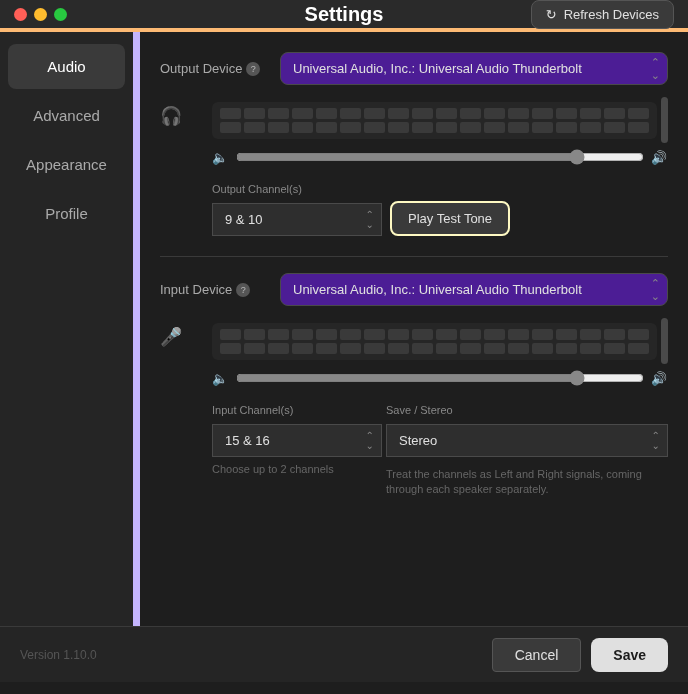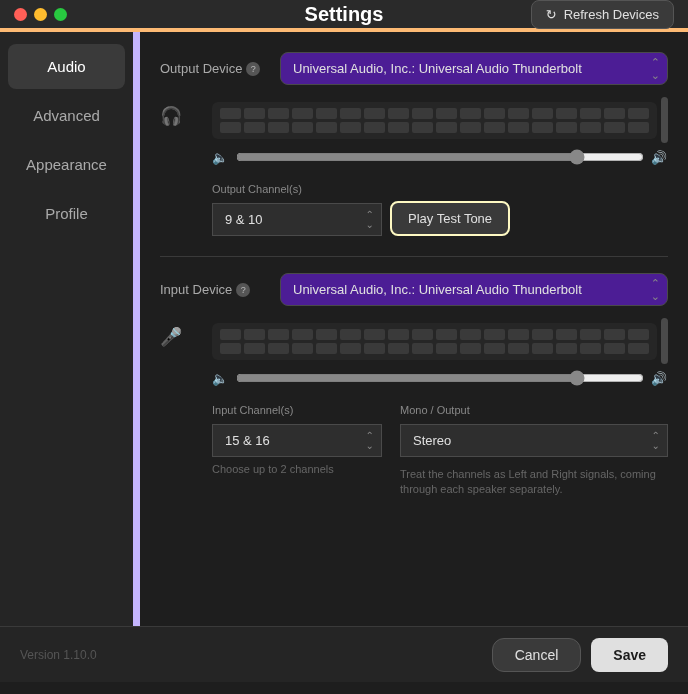--- a/index.html
+++ b/index.html
@@ -176,21 +176,21 @@
     input[type="range"] {
       width: 100%;
       cursor: pointer;
       accent-color: #888;
     }
 
     
     .channel-select-row {
       display: flex;
       align-items: flex-start;
-      gap: 18px;
+      gap: 4px;
       margin-top: 6px;
     }
     .channel-group {
       display: flex;
       flex-direction: column;
       gap: 6px;
       flex: 1;
     }
     .channel-label {
       font-size: 11px;
@@ -250,21 +250,21 @@
       color: #555;
     }
     .footer-btns {
       display: flex;
       gap: 10px;
     }
     .btn-cancel {
       background: #3a3a3a;
       border: 1px solid #555;
       color: #e0e0e0;
-      border-radius: 12px;
+      border-radius: 4px;
       padding: 8px 22px;
       font-size: 14px;
       cursor: pointer;
     }
     .btn-save {
       background: #e0e0e0;
       border: none;
       color: #1a1a1a;
       border-radius: 8px;
       padding: 8px 22px;
@@ -511,21 +511,21 @@
           <span class="channel-label">Input Channel(s)</span>
           <div class="select-wrap" style="position:relative;">
             <select class="select-box-small">
               <option>15 &amp; 16</option>
             </select>
             <span style="position:absolute;right:8px;top:50%;transform:translateY(-50%);pointer-events:none;color:#888;font-size:10px;line-height:1;">⌃<br>⌄</span>
           </div>
           <span class="channel-hint">Choose up to 2 channels</span>
         </div>
         <div class="channel-group" style="flex:1;">
-          <span class="channel-label">Mono / Output</span>
+          <span class="channel-label">Save / Stereo</span>
           <div class="select-wrap" style="position:relative;">
             <select class="select-box-small">
               <option>Stereo</option>
             </select>
             <span style="position:absolute;right:8px;top:50%;transform:translateY(-50%);pointer-events:none;color:#888;font-size:10px;line-height:1;">⌃<br>⌄</span>
           </div>
           <span class="channel-hint" style="margin-top:4px; line-height:1.4;">Treat the channels as Left and Right signals, coming through each speaker separately.</span>
         </div>
       </div>
 

